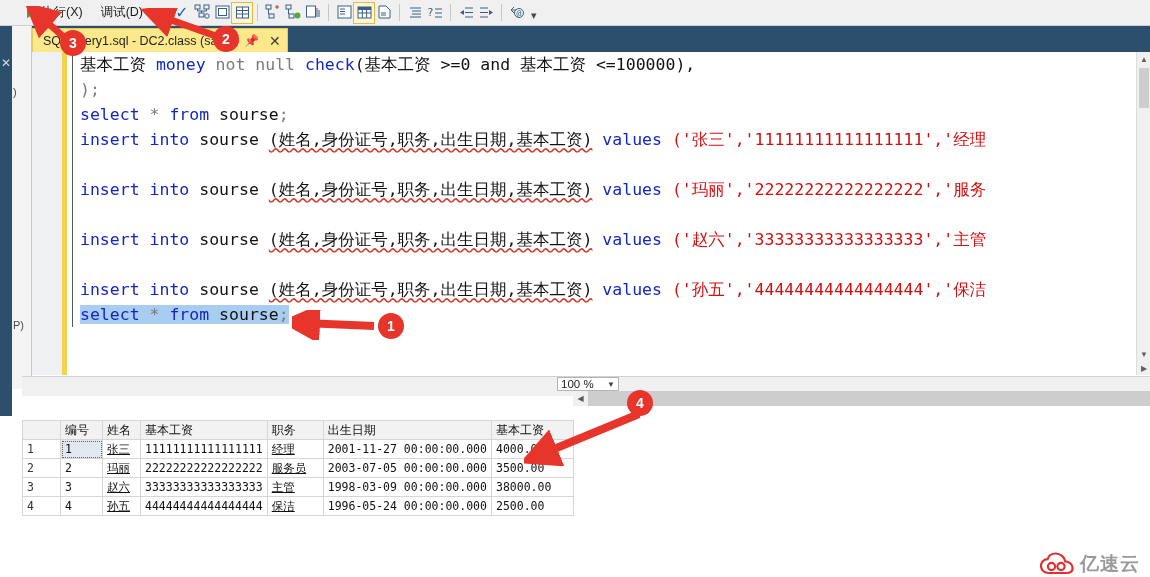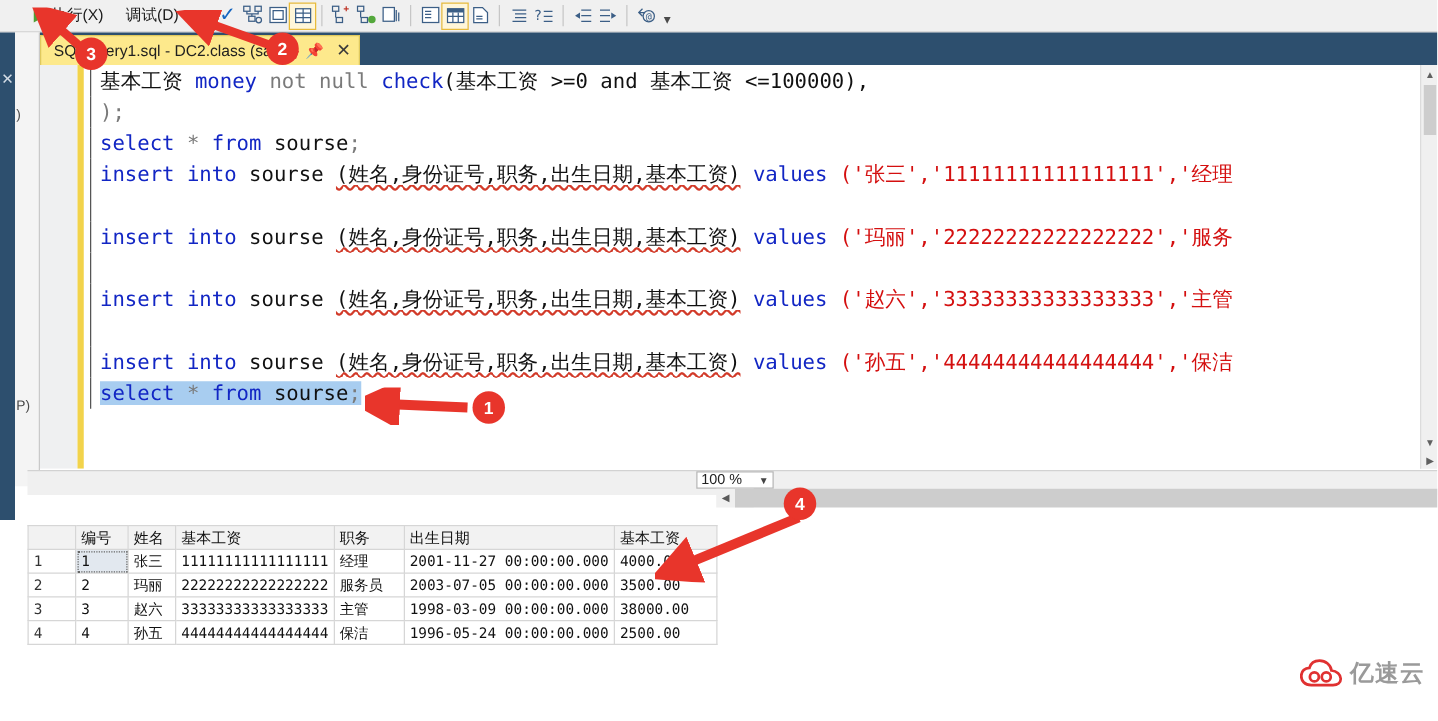--- a/index.html
+++ b/index.html
@@ -165,41 +165,41 @@
     font-size: 11.5px;
   }
   table.rgrid th {
     background: #f2f2f2; color: #111;
     border-top: 1px solid #d6d6d6;
     font-family: "Liberation Sans","DejaVu Sans",sans-serif;
     font-size: 12px;
   }
   td.rowhdr, th.rowhdr { background:#fff; color:#333; border-left:1px solid #d6d6d6; text-align:left; }
   th.rowhdr { background:#f2f2f2; }
-  td.cellcn { font-family: "Liberation Sans","DejaVu Sans",sans-serif; font-size:12px; }
+  td.cellcn { font-family: "Liberation Sans","DejaVu Sans",sans-serif; font-size:12px;text-decoration:underline; }
   td.current { background:#e2e8ef; outline:1px dotted #666; outline-offset:-2px;}
 
   
   .bottomfill { position:absolute; left:22px; top:550px; width:1128px; height:27px; background:#fff; }
   .leftbottom { position:absolute; left:0; top:416px; width:22px; height:161px; background:#fff; }
 
   
   .anno-num {
     position: absolute; width: 26px; height: 26px; border-radius: 50%;
     background: #e8352b; color: #fff;
     display: flex; align-items: center; justify-content: center;
     font-size: 14px; font-weight: bold;
     font-family: "Liberation Sans","DejaVu Sans",sans-serif;
     z-index: 40;
   }
   .arrow { position: absolute; z-index: 39; }
 
   
   .watermark {
-    position: absolute; right: 10px; bottom: 25px;
+    position: absolute; right: 10px; bottom: 0;
     display: flex; align-items: center; gap: 6px; z-index: 30; text-align: center;
   }
   .wm-text { font-size: 19px; color: #9a9a9a; font-weight: bold; letter-spacing: 1px; }
 </style>
 </head>
 <body>
 
 <div id="app">
 
   <div class="toolbar">

